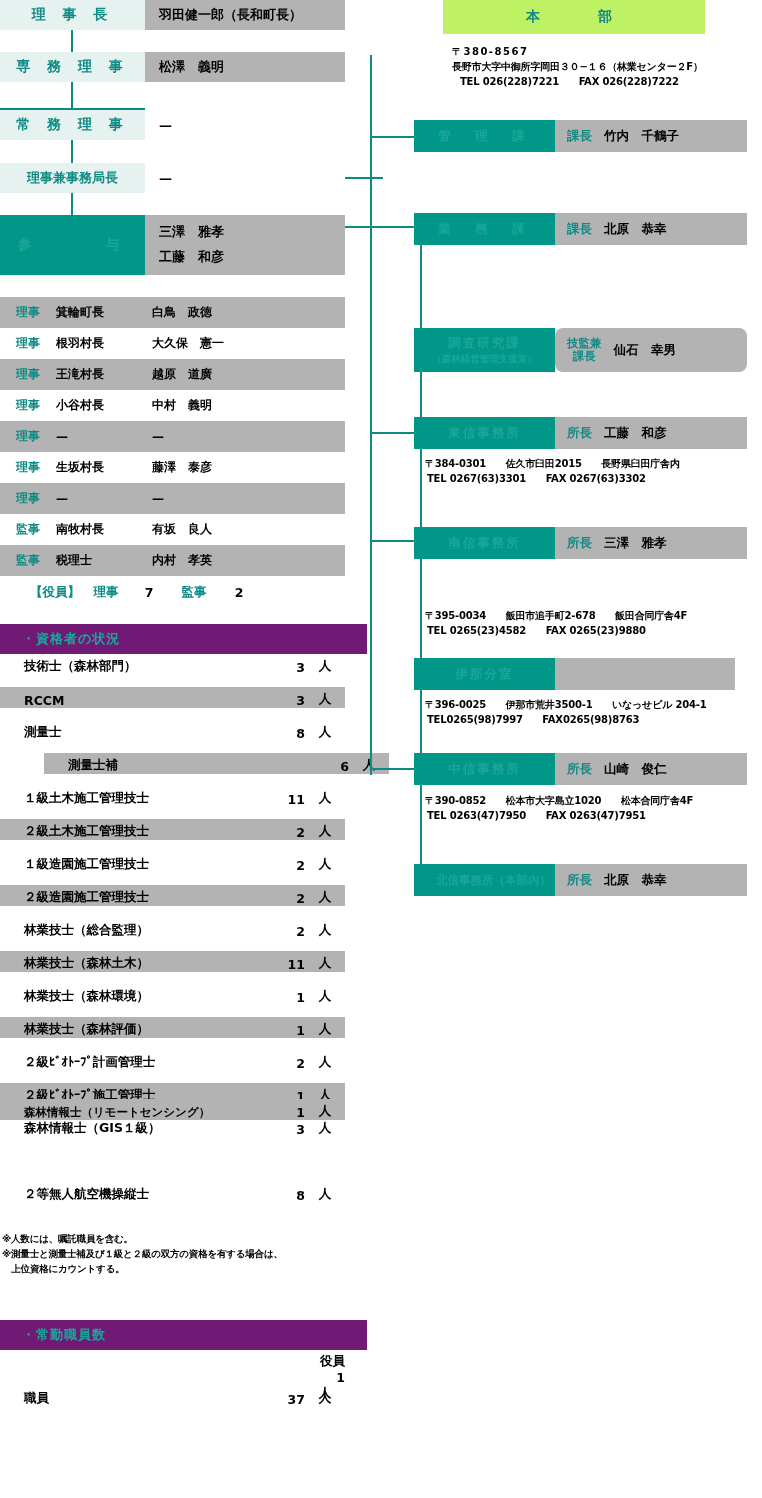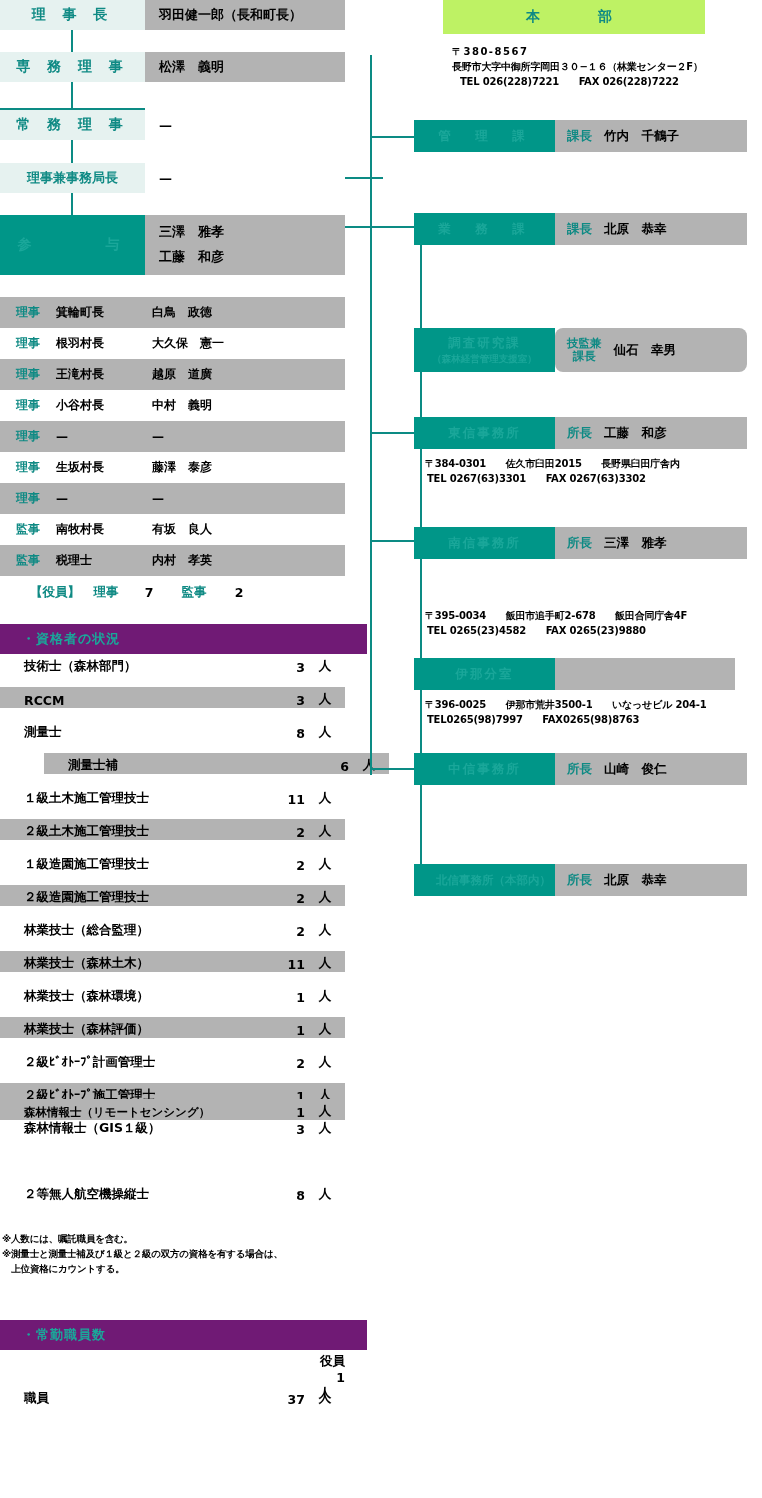--- a/index.html
+++ b/index.html
@@ -364,20 +364,24 @@
     <div style="padding-left:2px;">TEL0265(98)7997　　FAX0265(98)8763</div>
   </div>
 
   <div class="dept" style="left:414px;top:753px;width:141px;letter-spacing:2px;">
     <span>中信事務所</span>
   </div>
   <div class="dept-name" style="left:555px;top:753px;width:180px;">
     <span class="role">所長</span>
     <span class="pname">山崎　俊仁</span>
   </div>
+  <div class="r-addr" style="left:425px;top:793px;width:320px;">
+    <div>〒390-0852　　松本市大字島立1020　　松本合同庁舎4F</div>
+    <div style="padding-left:2px;">TEL 0263(47)7950　　FAX 0263(47)7951</div>
+  </div>
 
   <div class="dept" style="left:414px;top:864px;width:159px;letter-spacing:0px;font-size:11.5px;">
     <span>北信事務所（本部内）</span>
   </div>
   <div class="dept-name" style="left:555px;top:864px;width:180px;">
     <span class="role">所長</span>
     <span class="pname">北原　恭幸</span>
   </div>
 
 </div>

